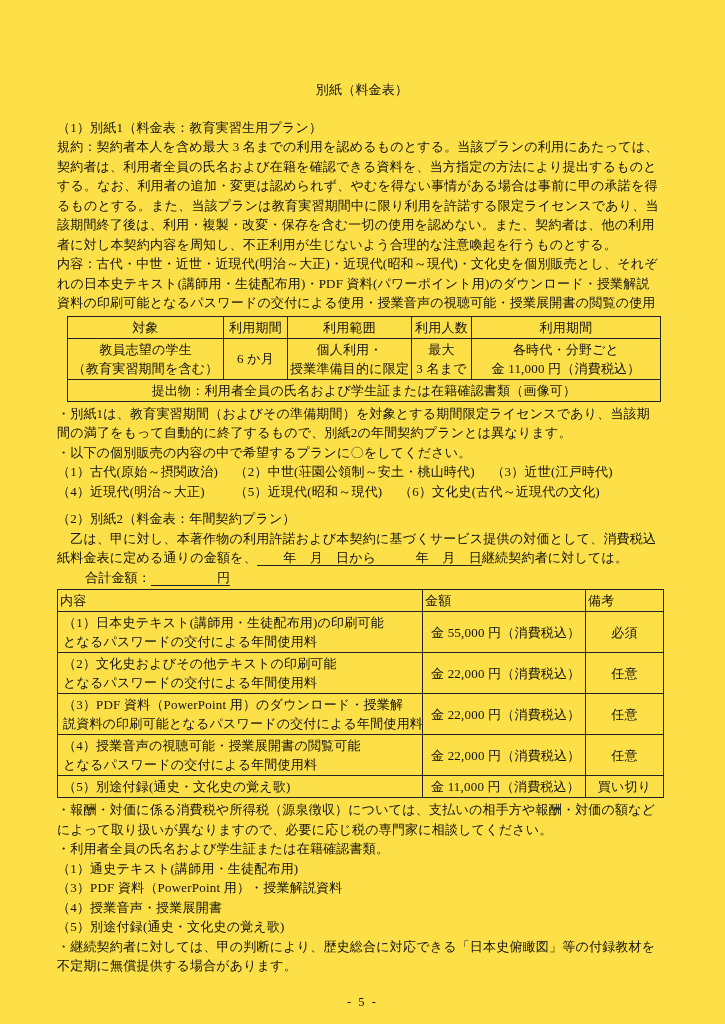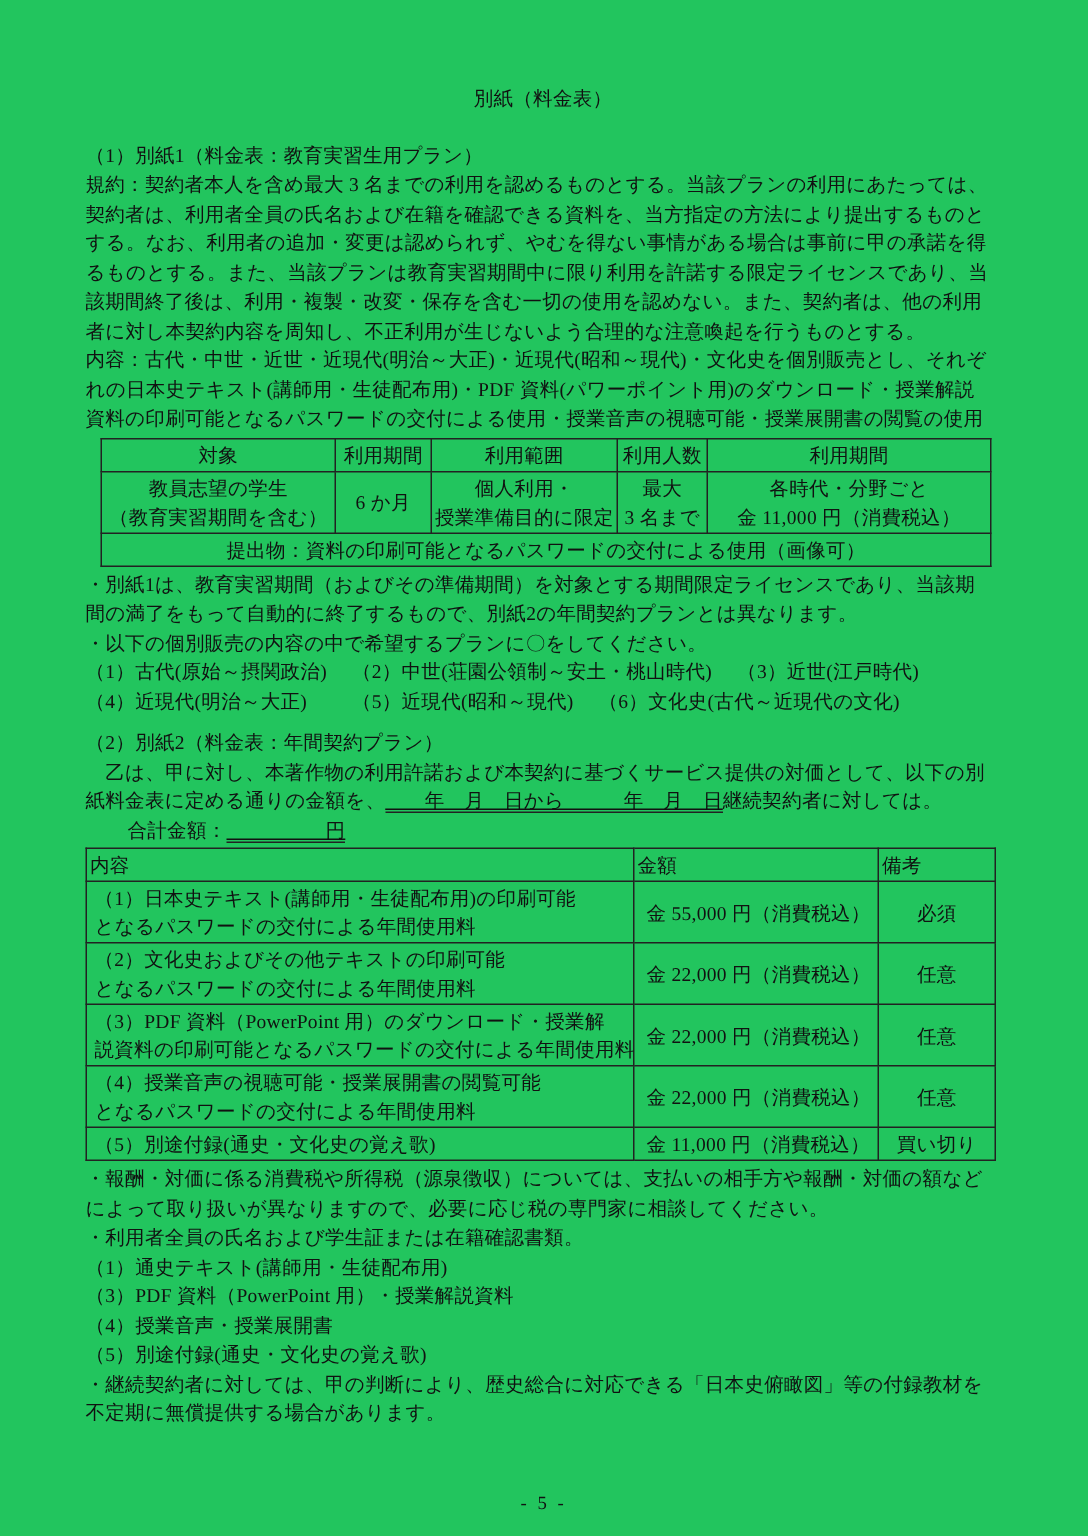--- a/index.html
+++ b/index.html
@@ -1,26 +1,26 @@
 <!DOCTYPE html>
 <html><head>
 <meta charset="utf-8">
 <style>
   html,body { margin:0; padding:0; background:#e8e8e8; }
   .page {
     position:relative;
     width:725px; height:1024px;
     margin:0 auto;
-    background:#22c55e;
+    background:#fde047;
     color:#111;
     font-family:"Liberation Serif","DejaVu Serif",serif;
     font-size:13px;
     letter-spacing:0.2px;
     box-sizing:border-box;
-    padding:56px 58px 0 57px;
+    padding:80px 58px 0 57px;
     overflow:hidden;
   }
   .ln   { line-height:19.5px; white-space:pre-line; }
   .para { line-height:19.5px; white-space:pre-line; }
   .title { text-align:center; margin-bottom:18px; }
   table { border-collapse:collapse; table-layout:fixed; }
   th,td {
     border:1px solid #222;
     font-weight:normal;
     line-height:19px;
@@ -32,21 +32,21 @@
   }
   .t1 { width:593px; margin:3px 0 2px 10px; }
   .t1 th, .t1 td { text-align:center; }
   .t1 td.pre { white-space:pre; }
   .t2 { width:606px; margin:2px 0 2px 0; }
   .t2 th { text-align:left; }
   .t2 td.content { text-align:left; padding-left:5px; white-space:pre; }
   .t2 td.amount  { text-align:left; padding-left:8px; white-space:nowrap; }
   .t2 td.note    { text-align:center; white-space:nowrap; }
   .sec2 { margin-top:8px; }
-  .u { border-bottom:1px solid #222;text-decoration:underline; }
+  .u { border-bottom:1px solid #222; }
   .total-line { padding-left:28px; line-height:19.5px; }
   .pageno {
     position:absolute; left:0; right:0; bottom:14px;
     text-align:center; font-size:12.5px; letter-spacing:2px;
   }
 </style>
 </head>
 <body>
 
 <div class="page">
@@ -86,35 +86,35 @@
 （教育実習期間を含む）</td>
         <td class="pre">6 か月</td>
         <td class="pre">個人利用・
 授業準備目的に限定</td>
         <td class="pre">最大
 3 名まで</td>
         <td class="pre">各時代・分野ごと
 金 11,000 円（消費税込）</td>
       </tr>
       <tr>
-        <td colspan="5">提出物：資料の印刷可能となるパスワードの交付による使用（画像可）</td>
+        <td colspan="5">提出物：利用者全員の氏名および学生証または在籍確認書類（画像可）</td>
       </tr>
     </tbody>
       </table>
 
     <div class="para">・別紙1は、教育実習期間（およびその準備期間）を対象とする期間限定ライセンスであり、当該期
 間の満了をもって自動的に終了するもので、別紙2の年間契約プランとは異なります。
 ・以下の個別販売の内容の中で希望するプランに〇をしてください。</div>
     <div class="ln">（1）古代(原始～摂関政治)　 （2）中世(荘園公領制～安土・桃山時代)　 （3）近世(江戸時代)</div>
     <div class="ln">（4）近現代(明治～大正)　　 （5）近現代(昭和～現代)　 （6）文化史(古代～近現代の文化)</div>
   </div>
 
   <div class="sec2">
     <div class="ln">（2）別紙2（料金表：年間契約プラン）</div>
-    <div class="ln">　乙は、甲に対し、本著作物の利用許諾および本契約に基づくサービス提供の対価として、以下の別</div>
+    <div class="ln">　乙は、甲に対し、本著作物の利用許諾および本契約に基づくサービス提供の対価として、消費税込</div>
     <div class="ln"><span>紙料金表に定める通りの金額を、</span><span class="u">　　年　月　日から　　　年　月　日</span><span>継続契約者に対しては。</span></div>
     <div class="total-line"><span>合計金額：</span><span class="u">　　　　　円</span></div>
 
     <table class="t2">
       <colgroup>
         <col style="width:365px">
           <col style="width:163px">
           <col style="width:78px">
       </colgroup>
       <tbody>

